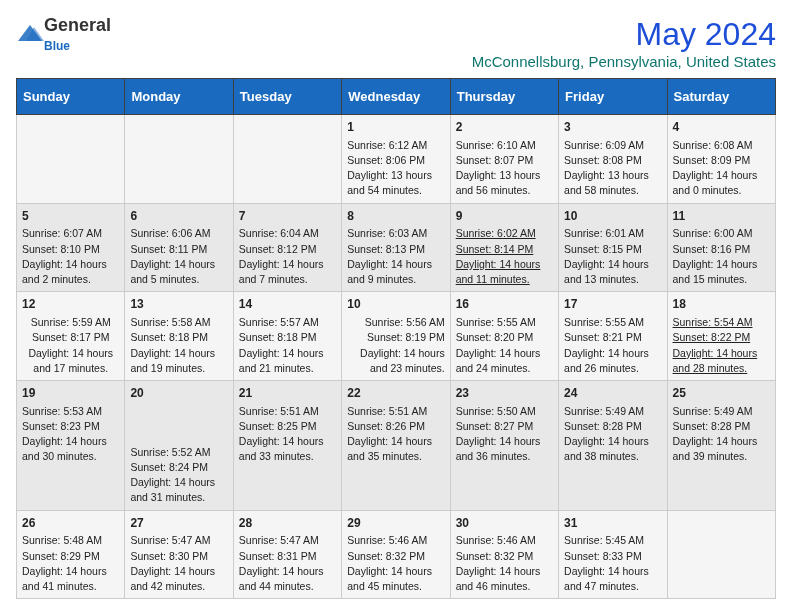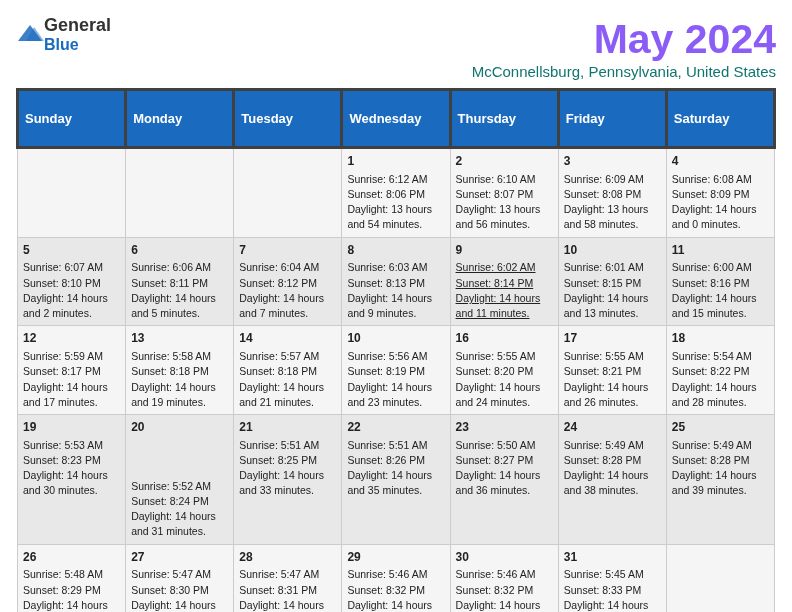--- a/index.html
+++ b/index.html
@@ -20,53 +20,53 @@
       display: flex;
       align-items: center;
     }
     .logo-text-general {
       font-size: 18px;
       font-weight: bold;
       color: #333;
       line-height: 1.1;
     }
     .logo-text-blue {
-      font-size: 16px;
+      font-size: 12px;
       font-weight: bold;
       color: #1a6abf;
       line-height: 1.1;
     }
     .logo-icon {
       width: 28px;
       height: 28px;
     }
     .title-area {
       text-align: right;
     }
     .main-title {
-      font-size: 41px;
-      font-weight: bold;
-      color: #8b5cf6;
+      font-size: 32px;
+      font-weight: normal;
+      color: #1d4ed8;
     }
     .subtitle {
       font-size: 15px;
       color: #0f766e;
     }
     .calendar {
       width: 100%;
       border-collapse: collapse;
       font-size: 11px;
     }
     .calendar thead th {
       background-color: #1a6abf;
       color: #fff;
       font-weight: bold;
       text-align: left;
-      padding: 20px 6px;
-      border: 3px solid #404040;
+      padding: 10px 6px;
+      border: 1px solid #404040;
       font-size: 13px;
     }
     .calendar tbody td {
       border: 1px solid #ccc;
       vertical-align: top;
       padding: 4px 5px;
       width: calc(100% / 7);
       min-height: 80px;
       color: #222;
       line-height: 1.4;
@@ -202,63 +202,63 @@
           <span class="day-number">11</span>
           <div class="day-info" style="white-space: pre-line;">Sunrise: 6:00 AM
 Sunset: 8:16 PM
 Daylight: 14 hours
 and 15 minutes.</div>
         </td>
       </tr>
       <tr>
         <td>
           <span class="day-number">12</span>
-          <div class="day-info" style="white-space: pre-line;">Sunrise: 5:59 AM
+          <div class="day-info" style="white-space: pre-line; text-align: center;">Sunrise: 5:59 AM
 Sunset: 8:17 PM
 Daylight: 14 hours
 and 17 minutes.</div>
         </td>
         <td>
           <span class="day-number">13</span>
           <div class="day-info" style="white-space: pre-line;">Sunrise: 5:58 AM
 Sunset: 8:18 PM
 Daylight: 14 hours
 and 19 minutes.</div>
         </td>
         <td>
           <span class="day-number">14</span>
           <div class="day-info" style="white-space: pre-line;">Sunrise: 5:57 AM
 Sunset: 8:18 PM
 Daylight: 14 hours
 and 21 minutes.</div>
         </td>
         <td>
           <span class="day-number">10</span>
-          <div class="day-info" style="white-space: pre-line;">Sunrise: 5:56 AM
+          <div class="day-info" style="white-space: pre-line; text-align: right;">Sunrise: 5:56 AM
 Sunset: 8:19 PM
 Daylight: 14 hours
 and 23 minutes.</div>
         </td>
         <td>
           <span class="day-number">16</span>
           <div class="day-info" style="white-space: pre-line;">Sunrise: 5:55 AM
 Sunset: 8:20 PM
 Daylight: 14 hours
 and 24 minutes.</div>
         </td>
         <td>
           <span class="day-number">17</span>
           <div class="day-info" style="white-space: pre-line;">Sunrise: 5:55 AM
 Sunset: 8:21 PM
 Daylight: 14 hours
 and 26 minutes.</div>
         </td>
         <td>
           <span class="day-number">18</span>
-          <div class="day-info" style="white-space: pre-line;">Sunrise: 5:54 AM
+          <div class="day-info" style="white-space: pre-line; text-decoration: underline;">Sunrise: 5:54 AM
 Sunset: 8:22 PM
 Daylight: 14 hours
 and 28 minutes.</div>
         </td>
       </tr>
       <tr>
         <td>
           <span class="day-number">19</span>
           <div class="day-info" style="white-space: pre-line;">Sunrise: 5:53 AM
 Sunset: 8:23 PM

